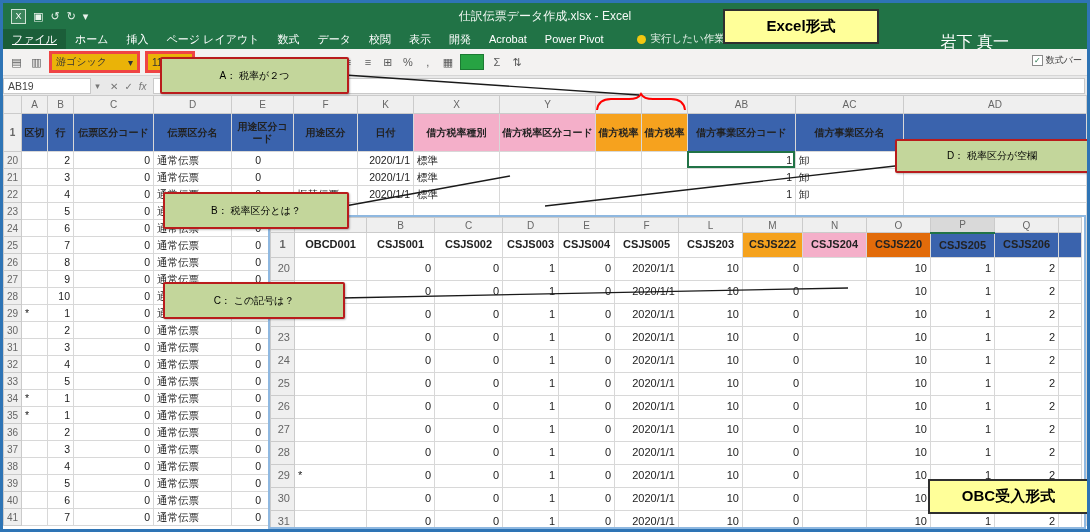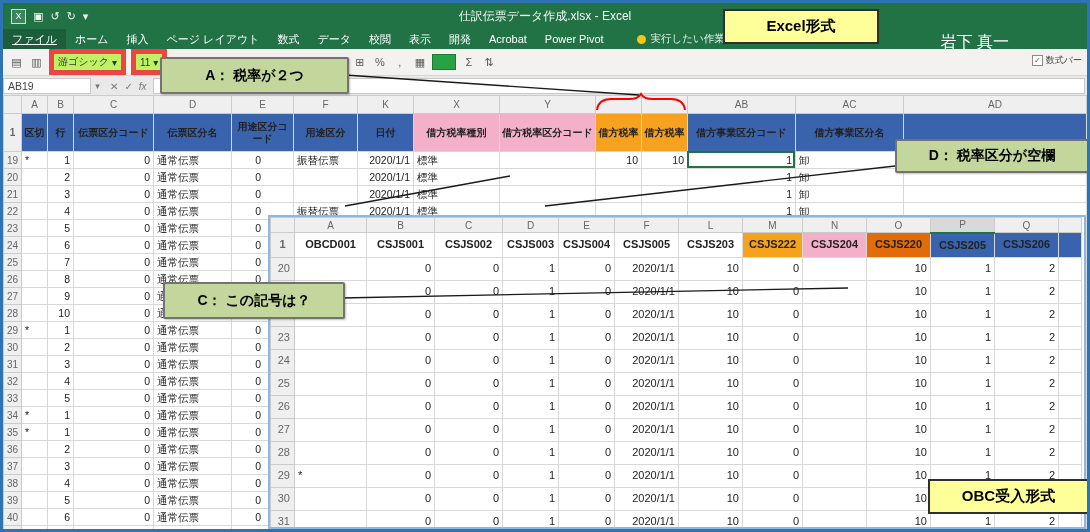--- a/index.html
+++ b/index.html
@@ -14,21 +14,21 @@
   .wtitle{position:absolute;left:0;right:0;text-align:center;font-size:12px;color:#F4F9F5;pointer-events:none;}
   .tabrow{position:relative;height:20px;background:var(--excel-green,#217346);display:flex;align-items:center;color:#fff;font-size:11px;}
   .tab{padding:0 9px;height:100%;display:flex;align-items:center;white-space:nowrap;}
   .tab.filetab{background:rgba(0,0,0,.18);text-decoration:underline;}
   .tellme{display:flex;align-items:center;gap:5px;margin-left:24px;color:#E6F1E9;font-size:10.5px;white-space:nowrap;}
   .bulb{width:9px;height:9px;border-radius:50%;background:#F2C811;}
   .user{position:absolute;right:78px;top:3px;font-size:16px;color:#fff;}
 
   .ribbon{position:relative;height:26px;background:#F3F2F1;border-bottom:1px solid #D6D6D6;display:flex;align-items:center;gap:5px;padding:0 6px;color:#555;font-size:10px;}
   .ric{display:inline-flex;align-items:center;justify-content:center;min-width:15px;height:17px;color:#5A5A5A;font-size:11px;}
-  .box{border:5px solid #ef4444;background:#bef264;padding:0 4px;height:16px;display:inline-flex;align-items:center;gap:3px;font-size:10px;color:#333;white-space:nowrap;}
+  .box{border:3px solid #ef4444;background:#eab308;padding:0 4px;height:16px;display:inline-flex;align-items:center;gap:21px;font-size:10px;color:#333;white-space:nowrap;}
   .bld{font-weight:bold}.itl{font-style:italic}.und{text-decoration:underline}
   .fontcolor{border-bottom:2px solid #C00000;line-height:11px;}
   .swatch{width:22px;height:14px;background:#27A343;border:1px solid #1C7A33;}
   .fbchk{position:absolute;right:5px;top:5px;font-size:9px;color:#444;display:flex;gap:3px;align-items:center;}
   .chkbox{width:9px;height:9px;border:1px solid #8A8A8A;background:#fff;font-size:8px;line-height:9px;text-align:center;color:#217346;}
 
   .fbar{position:relative;height:20px;background:#E9E9E9;border-bottom:1px solid #CFCFCF;display:flex;align-items:center;font-size:10.5px;color:#444;}
   .namebox{width:88px;height:16px;background:#fff;border:1px solid #C9C9C9;padding:0 4px;display:flex;align-items:center;box-sizing:border-box;}
   .nbarrow{width:13px;text-align:center;color:#777;font-size:9px;}
   .fxbtns{display:flex;gap:6px;padding:0 6px;color:#777;font-size:10px;}
@@ -56,22 +56,22 @@
   #obc-table .letters td{height:15px;font-size:10px;line-height:13px;}
   #obc-table .hrow td{height:23px;font-size:11px;white-space:nowrap;}
   #obc-table .c1,#obc-table .c2,#obc-table .c3,#obc-table .c4,#obc-table .c5,#obc-table .c6,
   #obc-table .c7,#obc-table .c8,#obc-table .c9,#obc-table .c10,#obc-table .c11{text-align:right;}
   .selcol{background:#D9D9D9 !important;border-bottom:2px solid var(--excel-green,#217346) !important;}
 
   .selbox{position:absolute;left:684px;top:148px;width:108px;height:17px;border:2px solid var(--excel-green,#217346);z-index:5;box-sizing:border-box;pointer-events:none;}
 
   
   .overlay{position:absolute;inset:0;z-index:35;pointer-events:none;}
-  .callout{position:absolute;z-index:40;background:var(--callout-green,#C3D69B);border:2px solid #737373;border-radius:2px;
-           display:flex;align-items:center;justify-content:center;font-weight:bold;font-size:14px;color:#000;
+  .callout{position:absolute;z-index:40;background:var(--callout-green,#C3D69B);border:2px solid #b91c1c;border-radius:2px;
+           display:flex;align-items:center;justify-content:center;font-weight:normal;font-size:10px;color:#000;
            box-shadow:1px 1px 2px rgba(0,0,0,.25);white-space:nowrap;}
   .co-a{left:157px;top:54px;width:185px;height:33px;}
   .co-b{left:160px;top:189px;width:182px;height:33px;}
   .co-c{left:160px;top:279px;width:178px;height:33px;}
   .co-d{left:892px;top:136px;width:190px;height:30px;}
   .ylabel{position:absolute;z-index:45;background:var(--label-yellow,#FFFF99);border:2px solid #2F2F2F;
           display:flex;align-items:center;justify-content:center;font-weight:bold;font-size:15px;color:#000;white-space:nowrap;}
   .yl-excel{left:720px;top:6px;width:152px;height:31px;}
   .yl-obc{left:925px;top:476px;width:157px;height:31px;text-align:right;}
 </style>
@@ -204,37 +204,20 @@
             <td class="h-blue">日付</td>
             <td class="h-pink">借方税率種別</td>
             <td class="h-pink">借方税率区分コード</td>
             <td class="h-orange">借方税率</td>
             <td class="h-orange">借方税率</td>
             <td class="h-blue">借方事業区分コード</td>
             <td class="h-blue">借方事業区分名</td>
             <td class="h-blue"></td>
           </tr>
           <tr class="drow">
-            <td class="gut">19</td>
-            <td class="c0">*</td>
-            <td class="c1">1</td>
-            <td class="c2">0</td>
-            <td class="c3">通常伝票</td>
-            <td class="c4">0</td>
-            <td class="c5">振替伝票</td>
-            <td class="c6">2020/1/1</td>
-            <td class="c7">標準</td>
-            <td class="c8"></td>
-            <td class="c9">10</td>
-            <td class="c10">10</td>
-            <td class="c11">1</td>
-            <td class="c12">卸</td>
-            <td class="c13"></td>
-          </tr>
-          <tr class="drow">
             <td class="gut">20</td>
             <td class="c0"></td>
             <td class="c1">2</td>
             <td class="c2">0</td>
             <td class="c3">通常伝票</td>
             <td class="c4">0</td>
             <td class="c5"></td>
             <td class="c6">2020/1/1</td>
             <td class="c7">標準</td>
             <td class="c8"></td>
@@ -855,17 +838,18 @@
 
   <svg class="overlay" width="1084" height="526" viewBox="0 0 1084 526">
     <path d="M594,107 C595,99 600,96 608,96 L626,96 C633,96 636,94.5 638,91 C640,94.5 643,96 650,96 L668,96 C676,96 681,99 682,107" fill="none" stroke="#FF0000" stroke-width="2"></path>
     <line x1="342" y1="72" x2="636" y2="92" stroke="#1A1A1A" stroke-width="1.3"></line>
     <line x1="342" y1="203" x2="507" y2="173" stroke="#1A1A1A" stroke-width="1.3"></line>
     <line x1="338" y1="295" x2="845" y2="285" stroke="#1A1A1A" stroke-width="1.3"></line>
     <line x1="892" y1="163" x2="542" y2="203" stroke="#1A1A1A" stroke-width="1.3"></line>
   </svg>
 
   <div class="callout co-a">A： 税率が２つ</div>
+  <div class="callout co-b">B： 税率区分とは？</div>
   <div class="callout co-d">D： 税率区分が空欄</div>
   <div class="callout co-c">C： この記号は？</div>
   <div class="ylabel yl-excel">Excel形式</div>
   <div class="ylabel yl-obc">OBC受入形式</div>
 </div>
 
 </body></html>

